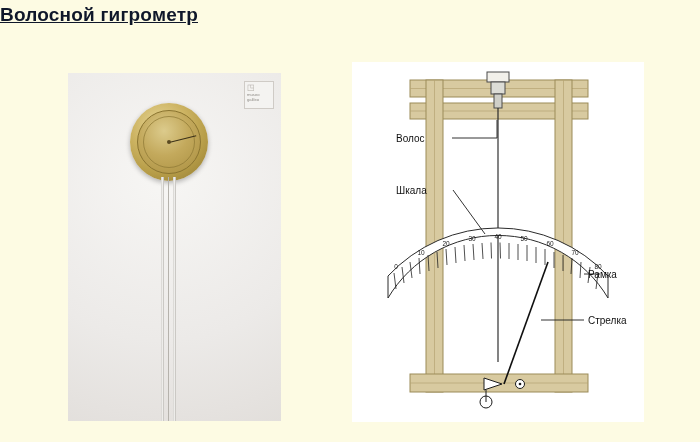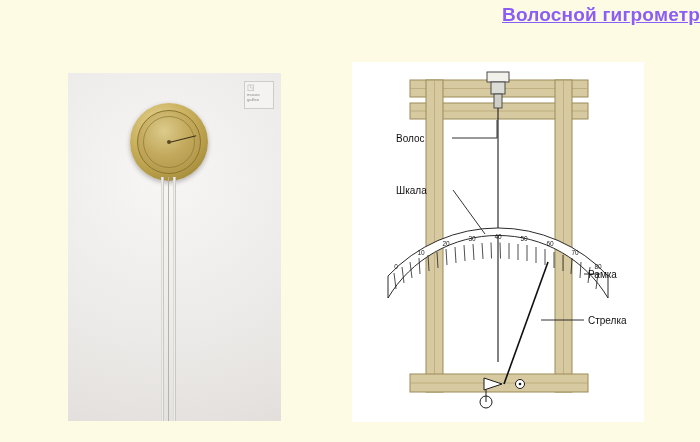--- a/index.html
+++ b/index.html
@@ -12,24 +12,24 @@
     background: #fdfbe3;
     font-family: "Liberation Sans", sans-serif;
     overflow: hidden;
     position: relative;
   }
   #page-title {
     position: absolute;
     top: 4px;
     left: 0;
     width: 700px;
-    text-align: right;
+    text-align: left;
     font-size: 19px;
     font-weight: bold;
-    color: #8b5cf6;
+    color: #0f172a;
     text-decoration: underline;
     letter-spacing: 0.2px;
   }
 
   
   #photo-panel {
     position: absolute;
     left: 68px;
     top: 73px;
     width: 213px;

